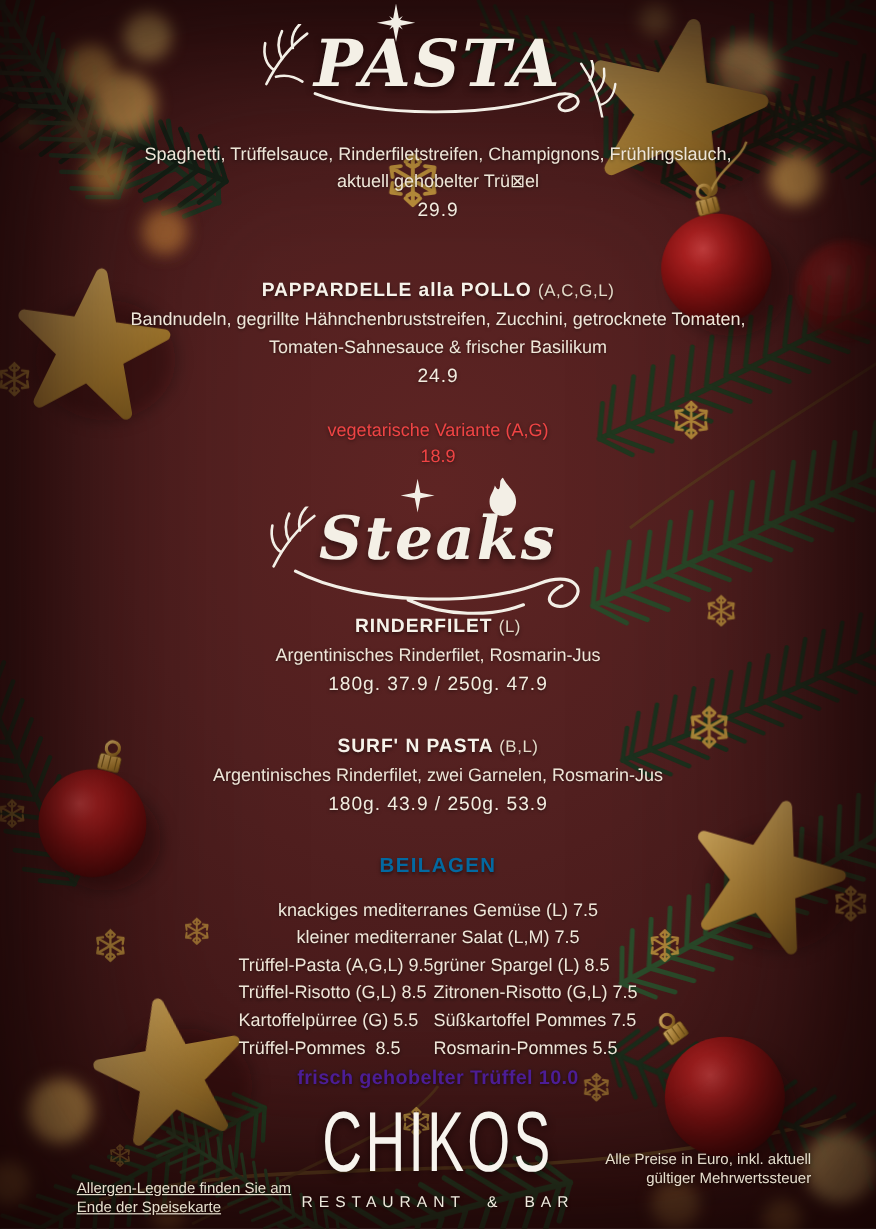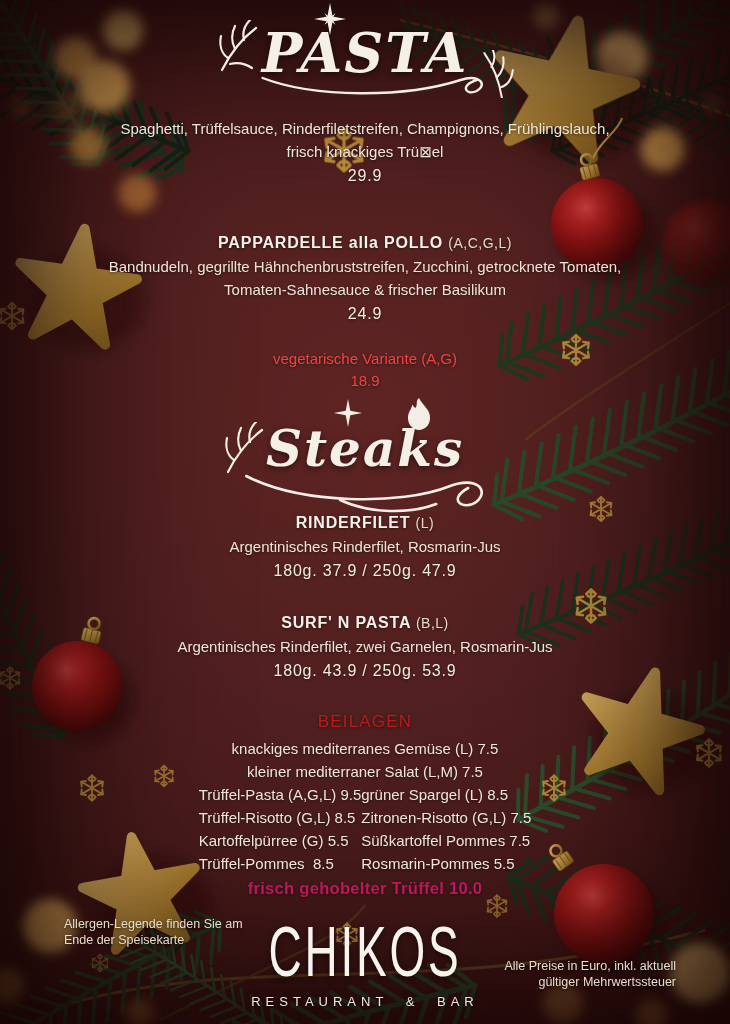--- a/index.html
+++ b/index.html
@@ -30,28 +30,28 @@
   .item-name{font-size:16px;font-weight:bold;letter-spacing:.8px;color:#f6f2e9;
     text-shadow:0 1px 3px rgba(0,0,0,.5);}
   .allerg{font-weight:normal;font-size:14px;letter-spacing:.5px;color:#e3dac8;}
   .desc{font-size:15px;line-height:23px;color:#eee6d8;margin-top:3px;
     text-shadow:0 1px 3px rgba(0,0,0,.5);}
   .price{font-size:16px;letter-spacing:.8px;margin-top:4px;color:#f2ecdf;
     text-shadow:0 1px 3px rgba(0,0,0,.5);}
   .variant-line{font-size:15px;line-height:22px;color:#ef4444;text-shadow:0 1px 3px rgba(0,0,0,.5);}
 
   
-  .beilagen-title{font-size:17px;font-weight:normal;letter-spacing:1.2px;color:#b91c1c;
-    text-shadow:0 1px 3px rgba(0,0,0,.5);margin-bottom:5px;}
+  .beilagen-title{font-size:17px;font-weight:bold;letter-spacing:1.2px;color:#0369a1;
+    text-shadow:0 1px 3px rgba(0,0,0,.5);margin-bottom:15px;}
   .beilagen-line{font-size:15px;line-height:23px;color:#eee6d8;text-shadow:0 1px 3px rgba(0,0,0,.5);}
   .cols{display:flex;justify-content:center;margin-top:0;}
   .col{list-style:none;margin:0;padding:0;text-align:left;}
   .col li{font-size:15px;line-height:23px;white-space:pre;color:#eee6d8;
     text-shadow:0 1px 3px rgba(0,0,0,.5);}
-  .highlight-line{font-size:16.5px;font-weight:bold;letter-spacing:.3px;color:#be185d;
+  .highlight-line{font-size:16.5px;font-weight:bold;letter-spacing:.3px;color:#4c1d95;
     text-shadow:0 1px 3px rgba(0,0,0,.55);margin-top:4px;}
 
   
   .brand{
     font-size:50px;font-weight:normal;letter-spacing:3px;color:#f7f4ee;
     transform:scale(.92,1.42);transform-origin:50% 0;
     text-shadow:0 2px 6px rgba(10,2,2,.6);line-height:1;
   }
   .brand-sub{font-size:13px;letter-spacing:5px;word-spacing:9px;color:#efe9dd;
     text-shadow:0 1px 3px rgba(0,0,0,.55);}
@@ -243,21 +243,21 @@
       </svg>
       <svg class="orn" style="left:50%;transform:translateX(-46%);bottom:-22px;" width="240" height="32" viewBox="0 0 240 32">
         <path fill="none" stroke="#f3efe6" stroke-width="2.4" stroke-linecap="round" d="M8,8 C60,28 150,28 206,10 C224,4 234,14 222,21 C212,26 204,16 222,10"></path>
       </svg>
     </div>
   </div>
 
   <div class="block" style="top:114px;">
     <div class="desc">
       <div>Spaghetti, Trüffelsauce, Rinderfiletstreifen, Champignons, Frühlingslauch,</div>
-      <div>frisch knackiges Trü⊠el</div>
+      <div>aktuell gehobelter Trü⊠el</div>
     </div>
     <div class="price">29.9</div>
   </div>
 
   <div class="block" style="top:234px;">
     <div class="item-name">
       <span>PAPPARDELLE alla POLLO</span>
       <span class="allerg">(A,C,G,L)</span>
     </div>
     <div class="desc">
@@ -337,21 +337,21 @@
     <div class="highlight-line">frisch gehobelter Trüffel 10.0</div>
   </div>
 
   <div class="block" style="top:916px;">
     <div class="brand">CHIKOS</div>
   </div>
   <div class="block" style="top:994px;">
     <div class="brand-sub">RESTAURANT &amp; BAR</div>
   </div>
 
-  <div class="note left" style="top:916px;">
+  <div class="note left" style="top:982px;text-decoration:underline;">
     <div>Allergen-Legende finden Sie am</div>
     <div>Ende der Speisekarte</div>
   </div>
   <div class="note right" style="top:958px;">
     <div>Alle Preise in Euro, inkl. aktuell</div>
     <div>gültiger Mehrwertssteuer</div>
   </div>
 
 </div>
 

